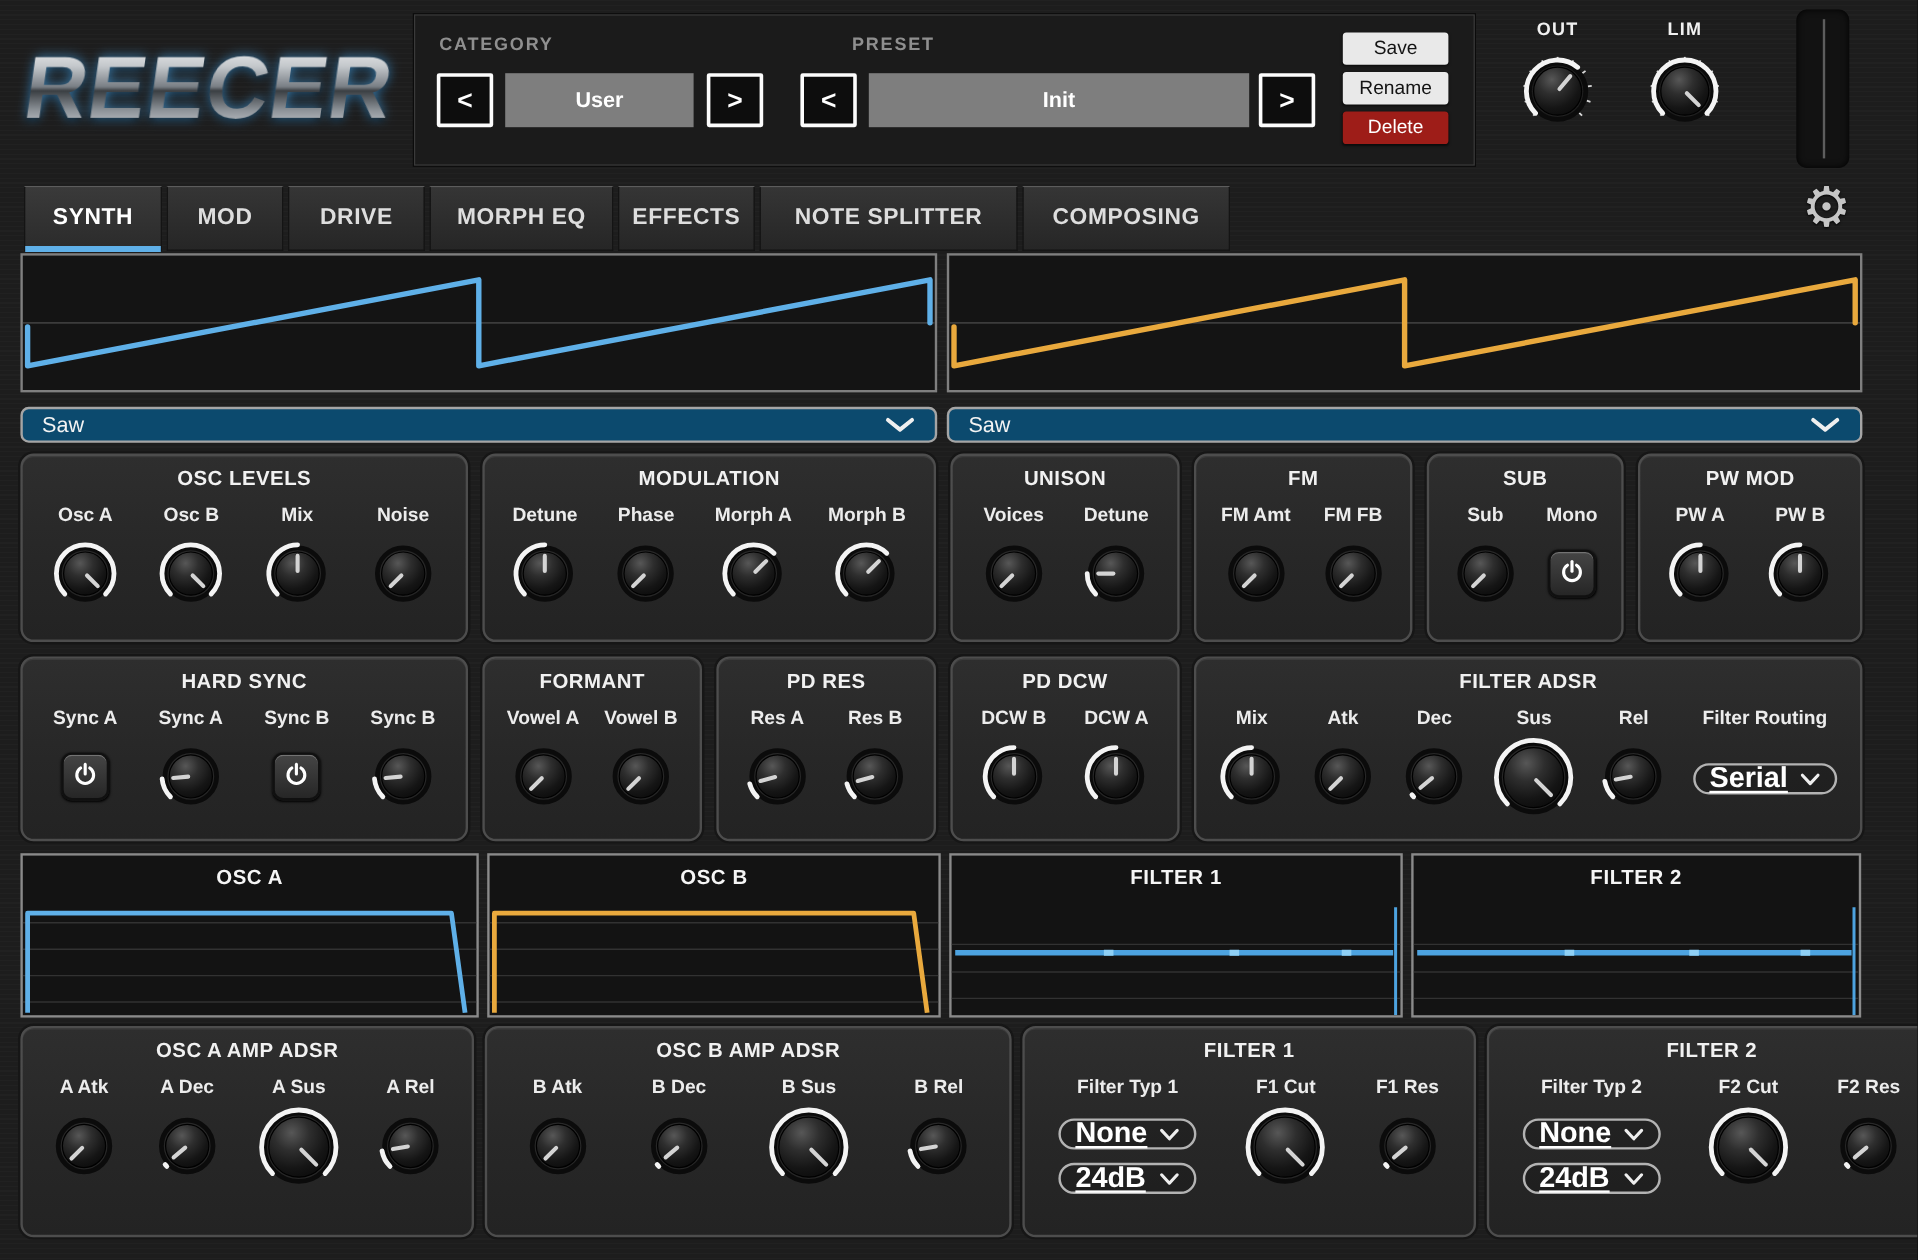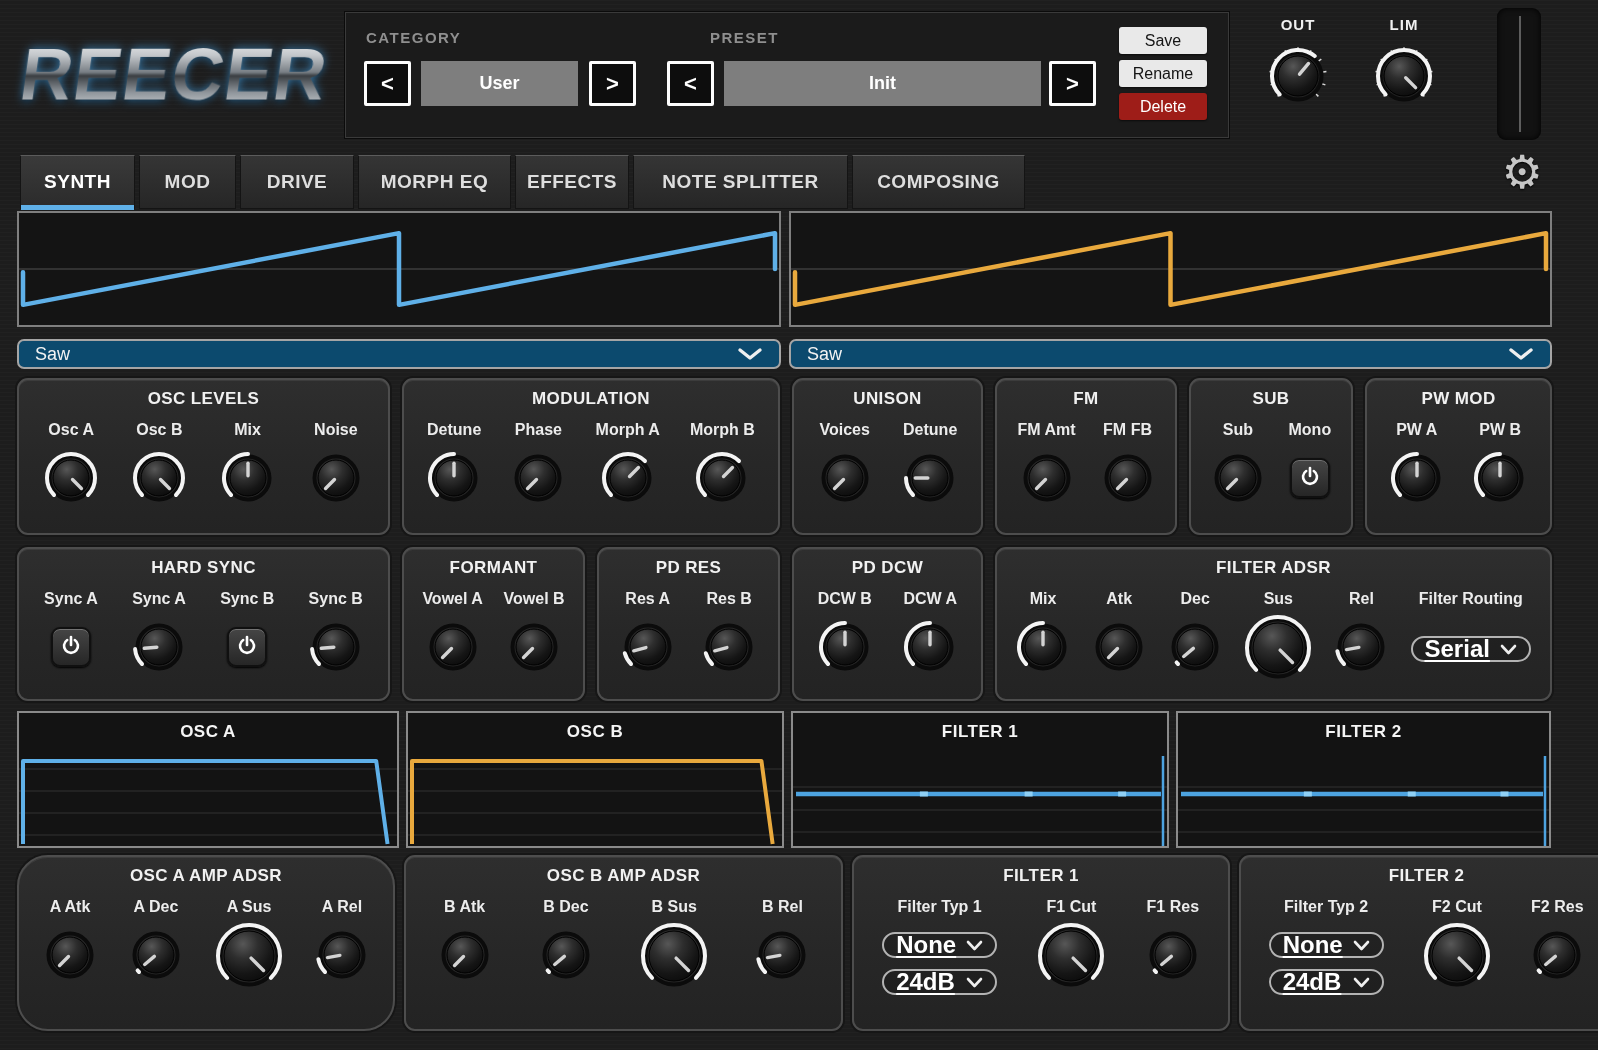--- a/index.html
+++ b/index.html
@@ -592,21 +592,21 @@
           <line x1="0" y1="90" x2="371" y2="90" stroke="#323232" stroke-width="1.2"></line>
           <line x1="3" y1="52" x2="365" y2="52" stroke="#4da3e0" stroke-width="4.5"></line>
           <line x1="125.85" y1="52" x2="133.85" y2="52" stroke="#8fd0f5" stroke-width="5"></line>
           <line x1="229.73" y1="52" x2="237.73" y2="52" stroke="#8fd0f5" stroke-width="5"></line>
           <line x1="322.48" y1="52" x2="330.48" y2="52" stroke="#8fd0f5" stroke-width="5"></line>
           <line x1="367" y1="14" x2="367" y2="104" stroke="#4da3e0" stroke-width="2.5"></line>
         </svg>
       </div>
     </div>
   <div class="prow" id="row4">
-      <div class="panel" style="width: 378px; border-radius: 31px;">
+      <div class="panel" style="width: 378px;">
         <div class="p-title">OSC A AMP ADSR</div>
         <div class="controls">
           <div class="ctrl">
             <div class="ctrl-label">A Atk</div>
             <div class="knobwrap"><svg width="54" height="54" viewBox="0 0 54 54">
                 <circle cx="27" cy="27" r="21.5" fill="none" stroke="#0b0b0b" stroke-width="4"></circle>
                 <circle cx="27" cy="27" r="18" fill="url(#knobGrad)" stroke="#000" stroke-width="1"></circle>
                 <line x1="25.472649352637056" y1="28.527350647362944" x2="16.563103909686557" y2="37.43689609031344" stroke="#d4d4d4" stroke-width="3.4" stroke-linecap="round"></line>
               </svg></div>
           </div>

